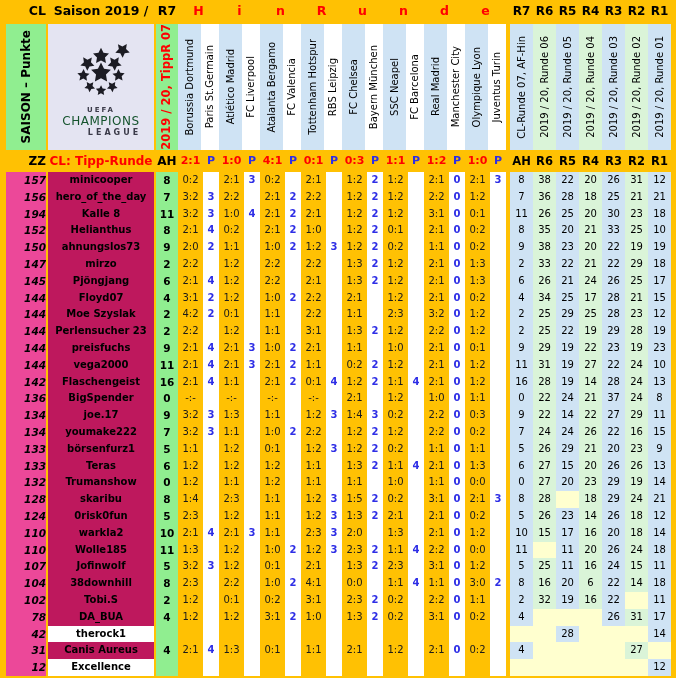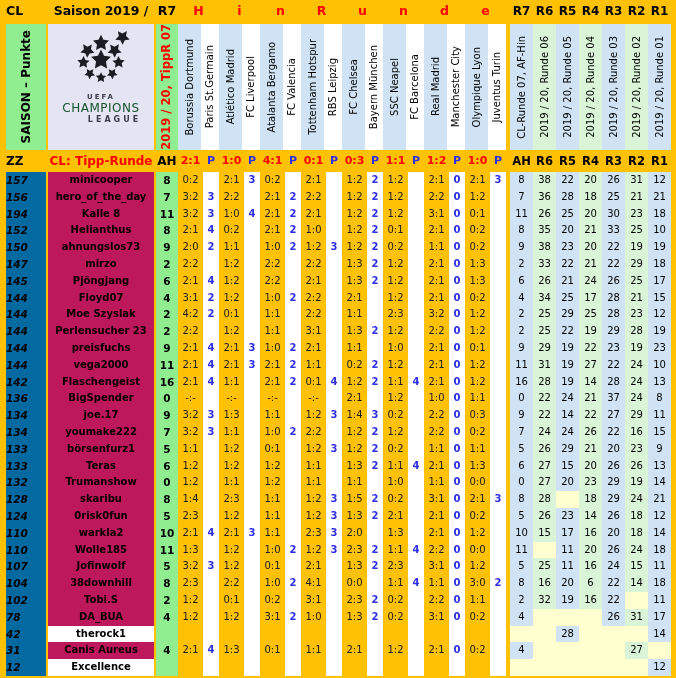--- a/index.html
+++ b/index.html
@@ -3,21 +3,21 @@
 <meta charset="utf-8">
 <style>
   * { margin:0; padding:0; box-sizing:border-box; }
   html,body { background:#e8e8e8; }
   body { font-family:"DejaVu Sans","Liberation Sans",sans-serif; }
   .page{
     position:relative; width:676px; height:678px;
     background:#FFC103; padding-left:6px; overflow:hidden;
   }
   .row{ display:flex; align-items:stretch; }
-  .c-zz{ width:40px; margin-right:2px; text-align:left; flex:0 0 auto;}
+  .c-zz{ width:40px; margin-right:2px; text-align:right; flex:0 0 auto;}
   .c-name{ width:106px; margin-right:2px; text-align:center; flex:0 0 auto;}
   .c-ah{ width:22px; text-align:center; flex:0 0 auto;}
   .pairs{ display:flex; width:328px; flex:0 0 auto;}
   .pair{ display:flex; width:41px; flex:0 0 auto;}
   .tipw{ width:25px; text-align:center; flex:0 0 auto;}
   .pw{ width:16px; text-align:center; flex:0 0 auto;}
   .rblock{ display:flex; margin-left:4px; width:161px; flex:0 0 auto;}
   .rcell{ width:23px; text-align:center; flex:0 0 auto;}
 
   
@@ -36,35 +36,35 @@
   .yellow-bg{ background:#FFFFCF;}
   .banner-zz .vtext{ font-size:12px; font-weight:bold; color:#000;}
   .banner-ah .vtext{ font-size:11.5px; font-weight:bold; color:#FF0000;}
   .tcell{ flex:0 0 auto;}
   .tcell .vtext{ font-size:10px; color:#000;}
   .tcell.home{ width:23px;}
   .tcell.away{ width:18px;}
   .rhcell{ width:23px; flex:0 0 auto;}
   .rhcell .vtext{ font-size:10px; color:#000;}
 
-  .logo-cell{ background:#E4E4F2; display:flex; flex-direction:column; align-items:center; justify-content:flex-start; padding-top:4px;}
+  .logo-cell{ background:#E4E4F2; display:flex; flex-direction:column; align-items:center; justify-content:flex-start; padding-top:17px;}
   .logo-uefa{ font-size:7px; font-weight:bold; letter-spacing:2px; color:#3b3b4a; margin-top:1px;}
   .logo-line1{ font-size:12px; font-weight:normal; letter-spacing:0.5px; color:#14532d;}
   .logo-line2{ font-size:8px; font-weight:bold; letter-spacing:3px; color:#3b3b4a;margin-left:27px;}
 
   
   .r-sub{ height:22px; line-height:22px; font-weight:bold; font-size:12px; color:#000;}
   .r-sub .title{ color:#FF0000;}
   .r-sub .res{ color:#FF0000; font-size:11px;}
   .r-sub .plbl{ color:#2E2EE6; font-size:11px;}
   .r-sub .rcell{ font-size:11.5px;}
 
   
   .drow{ height:16.8px; line-height:16.8px; font-size:10px;}
-  .drow .c-zz{ background:#0369a1; font-weight:bold; font-style:italic; font-size:10.5px;}
+  .drow .c-zz{ background:#ec4899; font-weight:bold; font-style:italic; font-size:10.5px;}
   .drow .c-name{ background:#be185d; font-weight:bold;}
   .drow .c-name.muted{ background:#FFFFFF;}
   .drow .c-ah{ background:#90EE90; font-weight:bold; font-size:10.5px;}
   .drow .tipw{ background:#FFC103; color:#1a1a1a;}
   .drow .pw{ background:#FFFFFF; color:#2E2EE6; font-weight:bold;}
   .drow .rcell{ color:#000;}
 </style>
 </head>
 <body>
 

